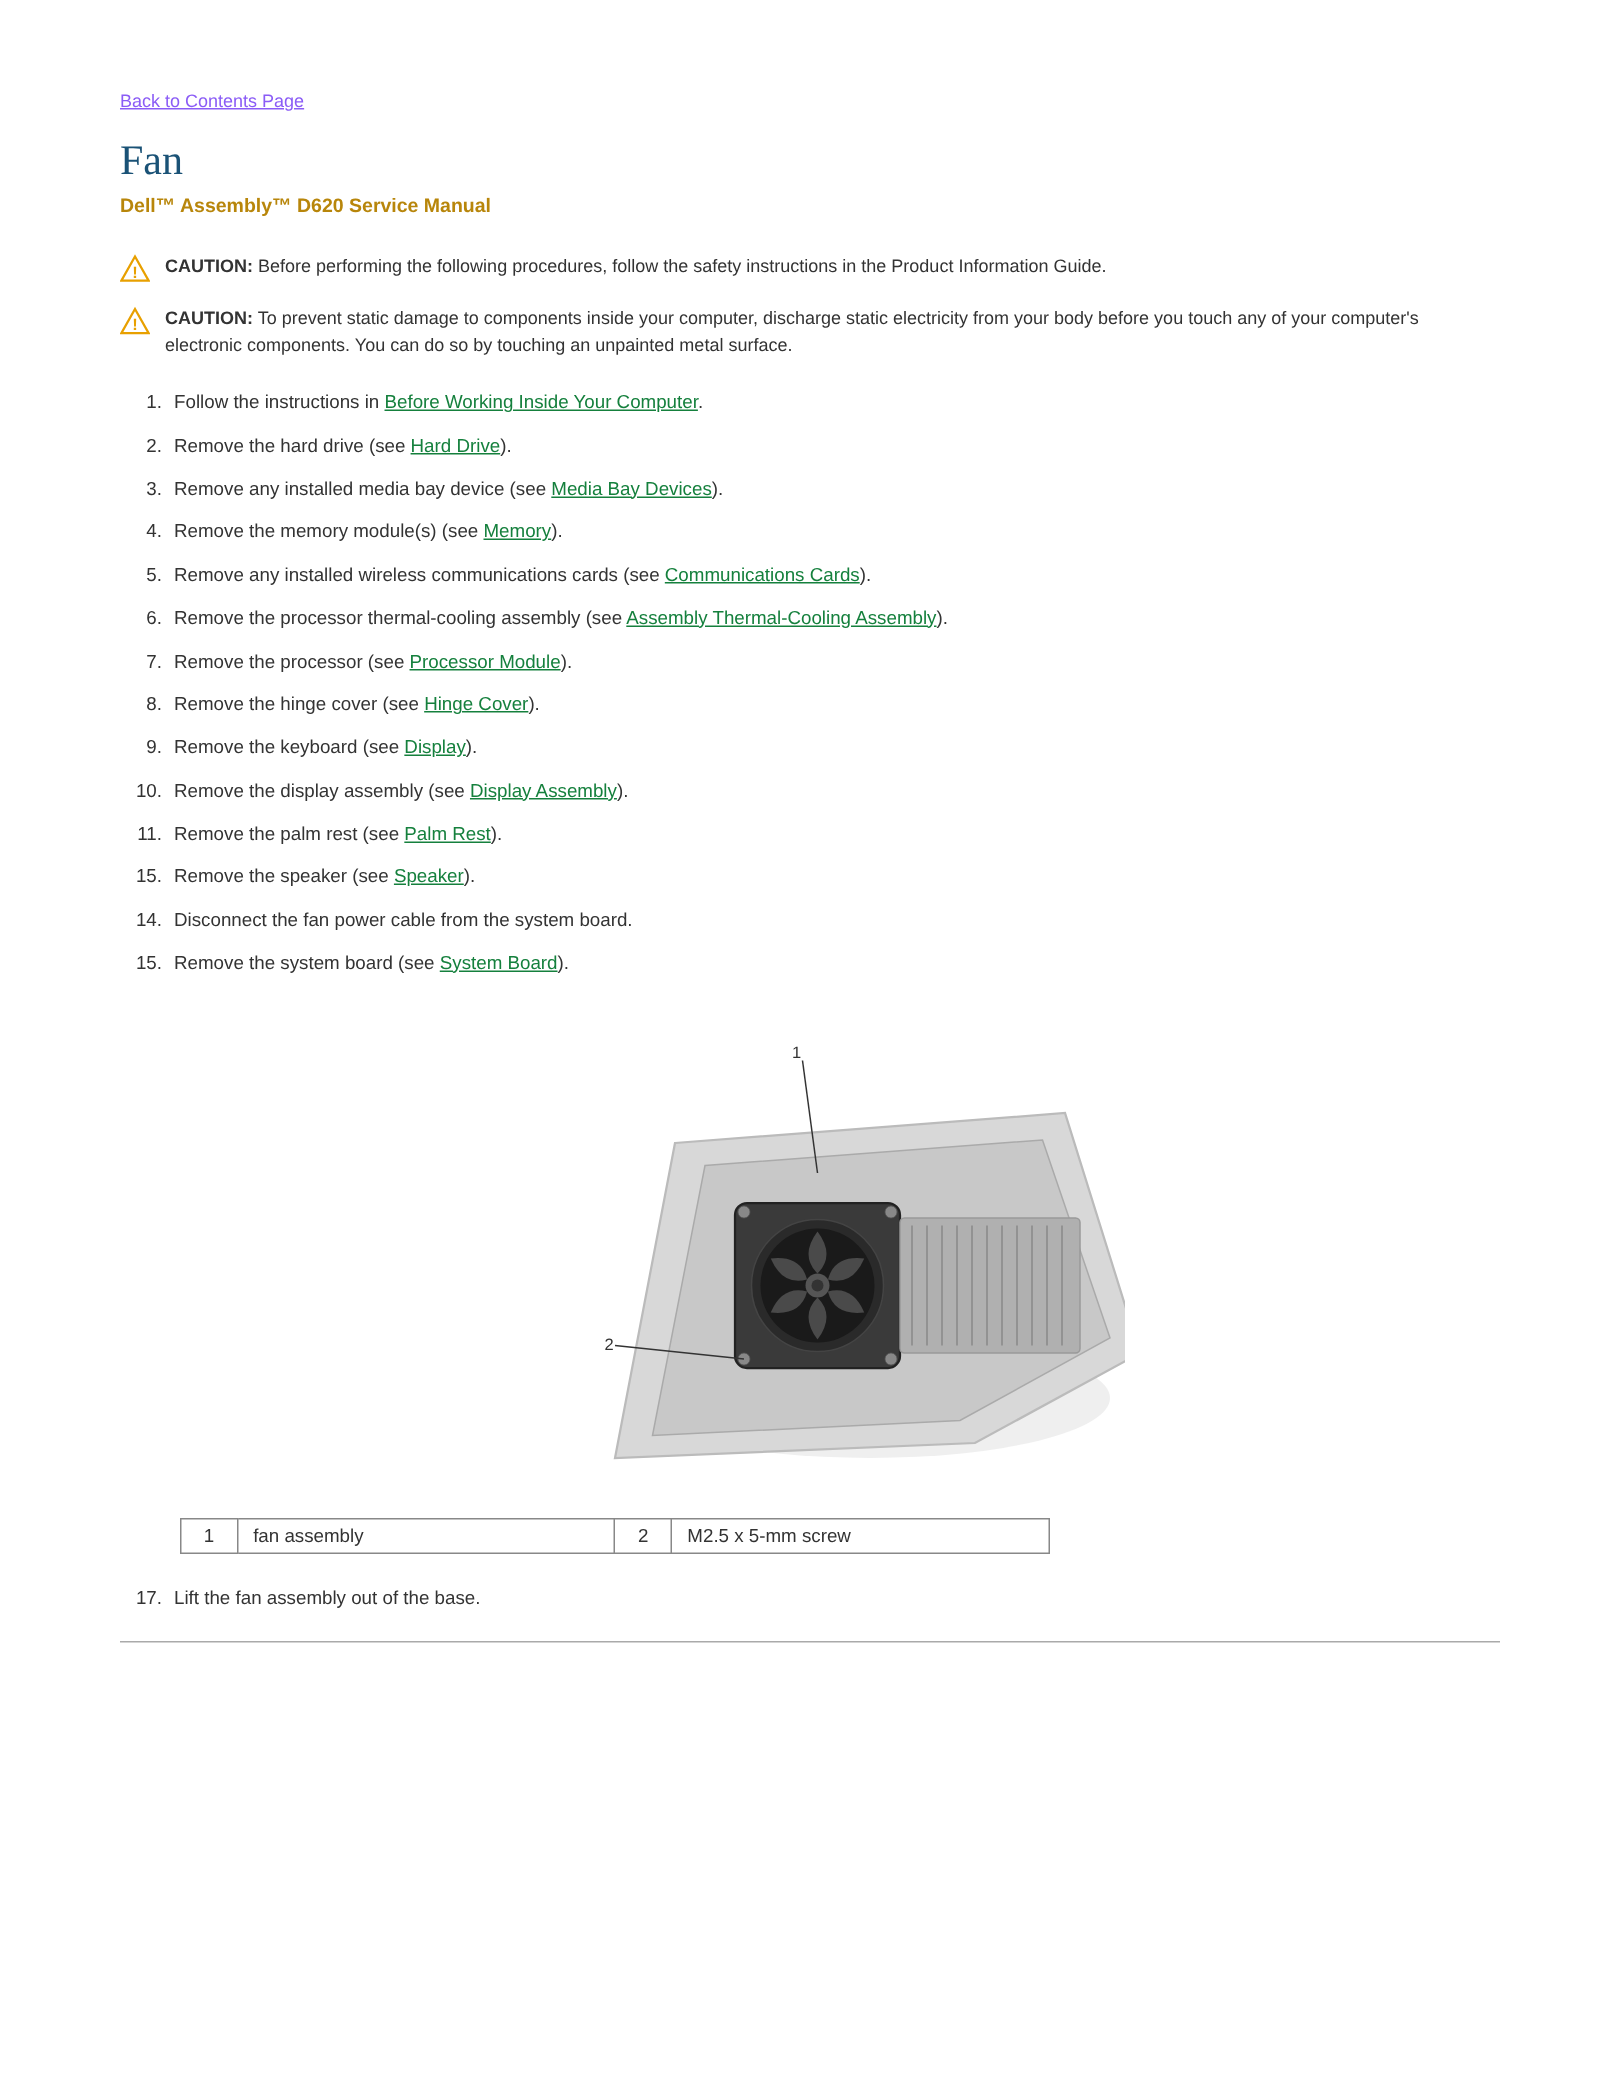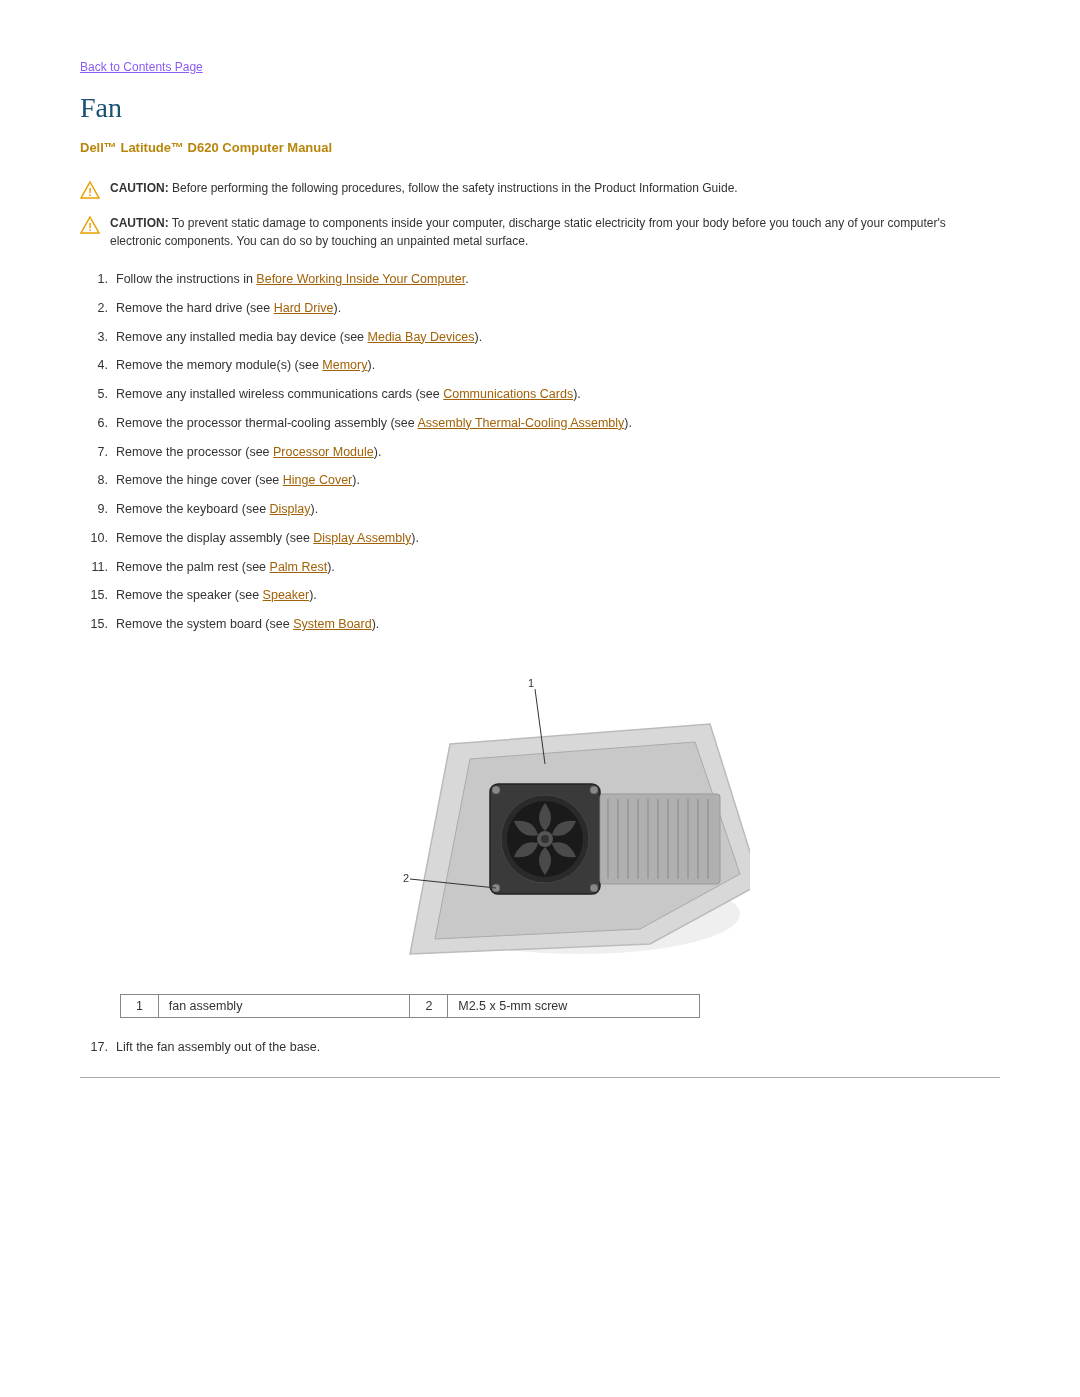--- a/index.html
+++ b/index.html
@@ -6,35 +6,35 @@
     body {
       font-family: Arial, Helvetica, sans-serif;
       font-size: 13px;
       color: #333;
       background: #fff;
       width: 1080px;
       min-height: 1397px;
       padding: 60px 80px 60px 80px;
     }
     a {
-      color: #a16207;
+      color: #15803d;
       text-decoration: underline;
       cursor: pointer;
     }
     .back-link {
       color: #8b5cf6;
       font-size: 12px;
       margin-bottom: 18px;
       display: block;
     }
     .page-title {
       font-size: 28px;
       font-weight: normal;
       color: #1a5276;
-      margin-bottom: 16px;
+      margin-bottom: 5px;
       font-family: Georgia, serif;
     }
     .subtitle {
       color: #b8860b;
       font-weight: bold;
       font-size: 13px;
       margin-bottom: 24px;
     }
     .caution-block {
       display: flex;
@@ -113,21 +113,21 @@
       border-top: 1px solid #aaa;
       margin-top: 20px;
     }
   </style>
 </head>
 <body>
 
 <a class="back-link">Back to Contents Page</a>
 
 <h1 class="page-title">Fan</h1>
-<div class="subtitle">Dell™ Latitude™ D620  Computer Manual</div>
+<div class="subtitle">Dell™ Assembly™ D620  Service Manual</div>
 
 <div class="caution-block">
   <svg class="caution-icon" viewBox="0 0 20 20">
     <polygon points="10,2 19,18 1,18" fill="none" stroke="#e8a000" stroke-width="1.5"></polygon>
     <text x="10" y="16" text-anchor="middle" font-size="11" font-weight="bold" fill="#e8a000">!</text>
   </svg>
   <div class="caution-text">
     <span class="caution-label">CAUTION:</span><span> Before performing the following procedures, follow the safety instructions in the </span><span class="caution-italic">Product Information Guide</span><span>.</span>
   </div>
 </div>
@@ -198,20 +198,24 @@
     <span class="instruction-num">11.</span>
     <span class="instruction-text">Remove the palm rest (see <a>Palm Rest</a>).</span>
   </div>
 
 
   <div class="instruction-item">
     <span class="instruction-num">15.</span>
     <span class="instruction-text">Remove the speaker (see <a>Speaker</a>).</span>
   </div>
 
+  <div class="instruction-item">
+    <span class="instruction-num">14.</span>
+    <span class="instruction-text">Disconnect the fan power cable from the system board.</span>
+  </div>
 
   <div class="instruction-item">
     <span class="instruction-num">15.</span>
     <span class="instruction-text">Remove the system board (see <a>System Board</a>).</span>
   </div>
 
 
 </div>
 
 <div class="diagram-container">

